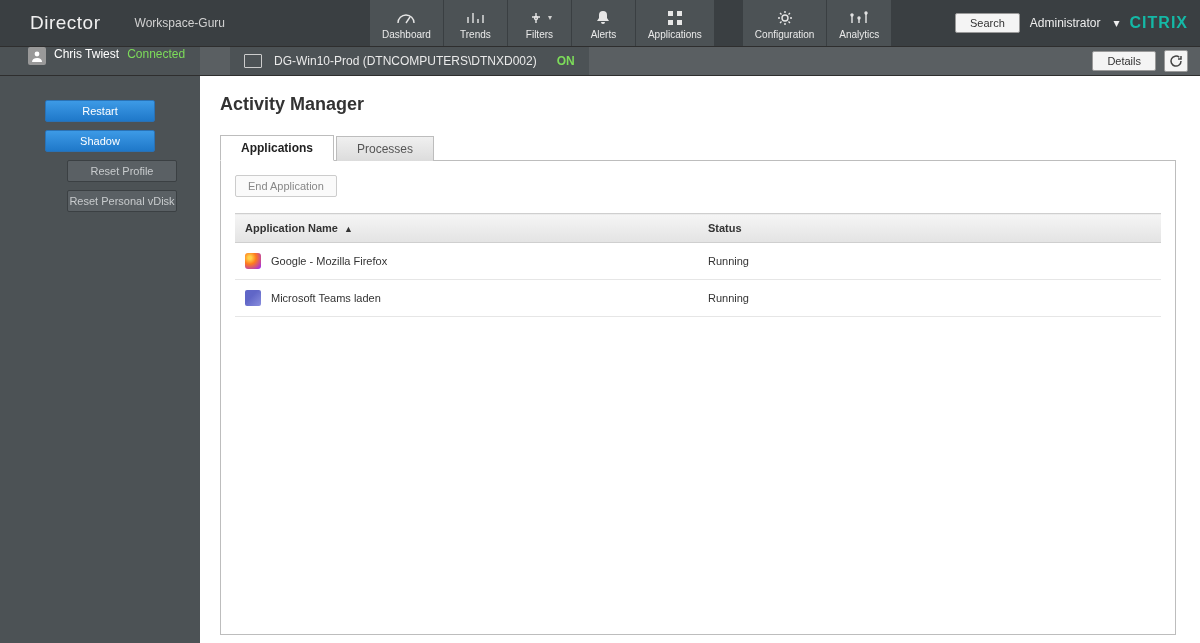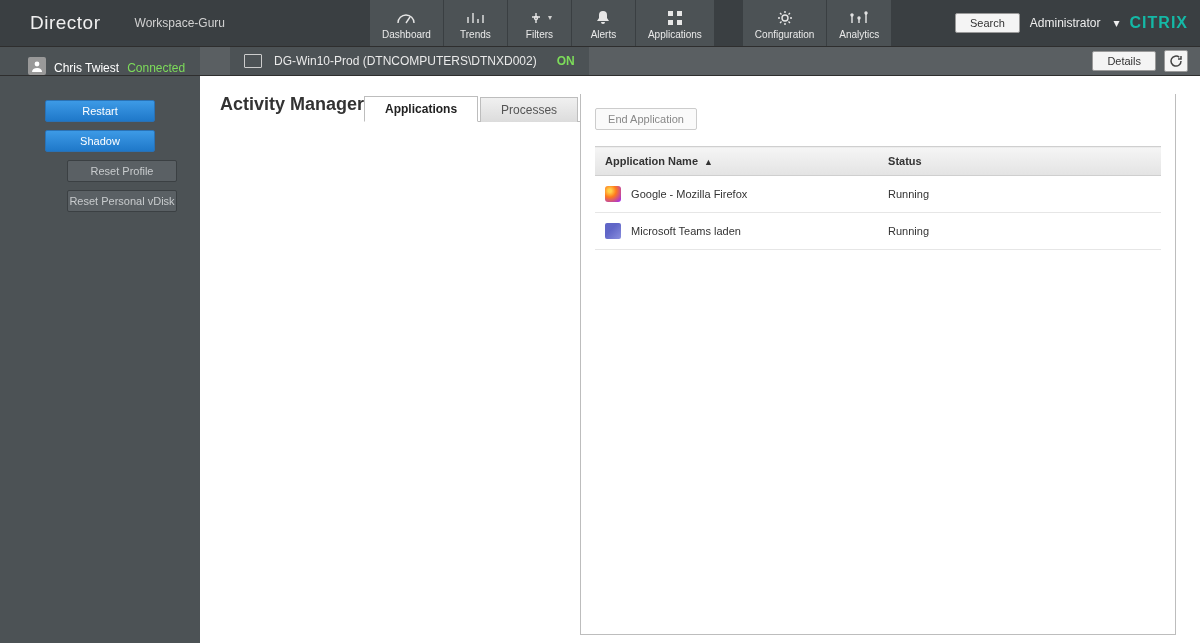--- a/index.html
+++ b/index.html
@@ -91,21 +91,21 @@
     display: flex;
     align-items: center;
     color: #e6e6e6;
     font-size: 12px;
   }
   .user-chip {
     background: #4c5255;
     height: 100%;
     width: 200px;
     display: flex;
-    align-items: flex-end;
+    align-items: flex-start;
     padding: 0 10px 0 28px;
     gap: 8px;
   }
   .user-chip .uicon {
     width: 18px; height: 18px; background:#999; display:inline-flex;align-items:center;justify-content:center;border-radius:2px;
   }
   .user-chip .uname { color:#fff; }
   .user-chip .ustatus { color:#7ddc5a; }
   .machine-info {
     display:flex; align-items:center; gap:12px; margin-left:30px; height:100%;
@@ -145,21 +145,21 @@
     display:flex;align-items:center;justify-content:center;
   }
   .side-btn.primary { background: linear-gradient(#3d9ae6,#1f78c9); }
   .side-btn.secondary {
     background:#5a6064;
     border-color:#3b4043;
     color:#c8cbcd;
     margin-left:44px;
   }
   .main {
-    flex:1; background:#fff; display:flex; flex-direction:row; padding:18px 24px 8px 20px;
+    flex:1; background:#fff; display:flex; flex-direction:column; padding:18px 24px 8px 20px;
   }
   .page-title { font-size:18px; font-weight:700; color:#333; margin-bottom:18px; }
 
   .tabs {
     display:flex; border-bottom:1px solid #bdbdbd; height:28px; align-items:flex-end;
   }
   .tab {
     padding:5px 20px; font-size:12px; border:1px solid #bdbdbd; border-bottom:none;
     background:linear-gradient(#f0f0f0,#dcdcdc); color:#555; cursor:pointer;
     position:relative; top:1px; margin-right:2px;

